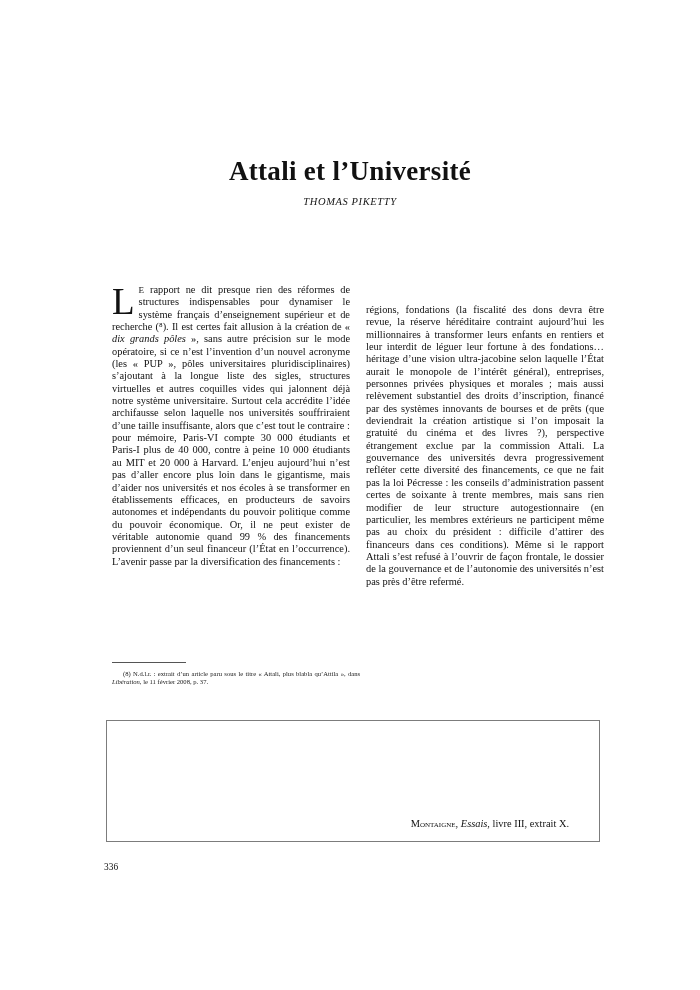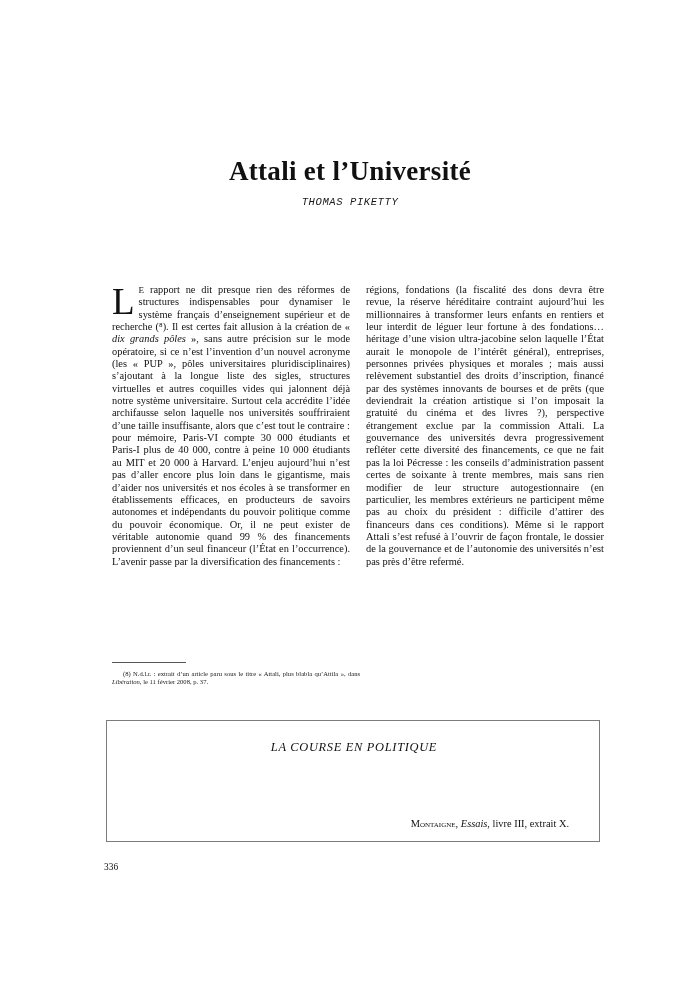--- a/index.html
+++ b/index.html
@@ -37,37 +37,36 @@
   .author {
     position: absolute;
     left: 110px;
     top: 196px;
     width: 480px;
     text-align: center;
     font-style: italic;
     font-size: 10.5px;
     letter-spacing: 0.6px;
     color: #161616;
-    font-family: Liberation Mono, monospace;
   }
 
   
   .col {
     position: absolute;
     top: 284px;
     width: 238px;
     font-size: 10.4px;
     line-height: 12.35px;
     text-align: justify;
     text-justify: inter-word;
     color: #111;
     hyphens: manual;
   }
   .col-left  { left: 112px; }
-  .col-right { left: 366px; }
+  .col-right { left: 366px; margin-top: 20px; }
 
   .col p {
     margin: 0;
   }
 
   
   .dropcap {
     float: left;
     font-size: 37px;
     line-height: 30px;
@@ -172,19 +171,18 @@
   </div>
 
   <div class="col col-right">
     <p>régions, fondations (la fiscalité des dons devra être revue, la réserve héréditaire contraint aujourd’hui les millionnaires à transformer leurs enfants en rentiers et leur interdit de léguer leur fortune à des fondations… héritage d’une vision ultra-jacobine selon laquelle l’État aurait le monopole de l’intérêt général), entreprises, personnes privées physiques et morales ; mais aussi relèvement substantiel des droits d’inscription, financé par des systèmes innovants de bourses et de prêts (que deviendrait la création artistique si l’on imposait la gratuité du cinéma et des livres ?), perspective étrangement exclue par la commission Attali. La gouvernance des universités devra progressivement refléter cette diversité des financements, ce que ne fait pas la loi Pécresse : les conseils d’administration passent certes de soixante à trente membres, mais sans rien modifier de leur structure autogestionnaire (en particulier, les membres extérieurs ne participent même pas au choix du président : difficile d’attirer des financeurs dans ces conditions). Même si le rapport Attali s’est refusé à l’ouvrir de façon frontale, le dossier de la gouvernance et de l’autonomie des universités n’est pas près d’être refermé.</p>
   </div>
 
   <div class="footnote-rule"></div>
   <div class="footnote"><span>(8)</span><span> N.d.l.r. : extrait d’un article paru sous le titre « Attali, plus blabla qu’Attila », dans </span><span class="ital">Libération</span><span>, le 11 février 2008, p. 37.</span></div>
 
   <div class="quotebox">
-    <div class="quote-title">LA COURSE EN POLITIQUE</div>
     <div class="quote-attrib"><span class="attrib-name">Montaigne</span><span>, </span><span class="ital">Essais</span><span>, livre III, extrait X.</span></div>
   </div>
 
   <div class="folio">336</div>
 
 </div>
 
 </body></html>

